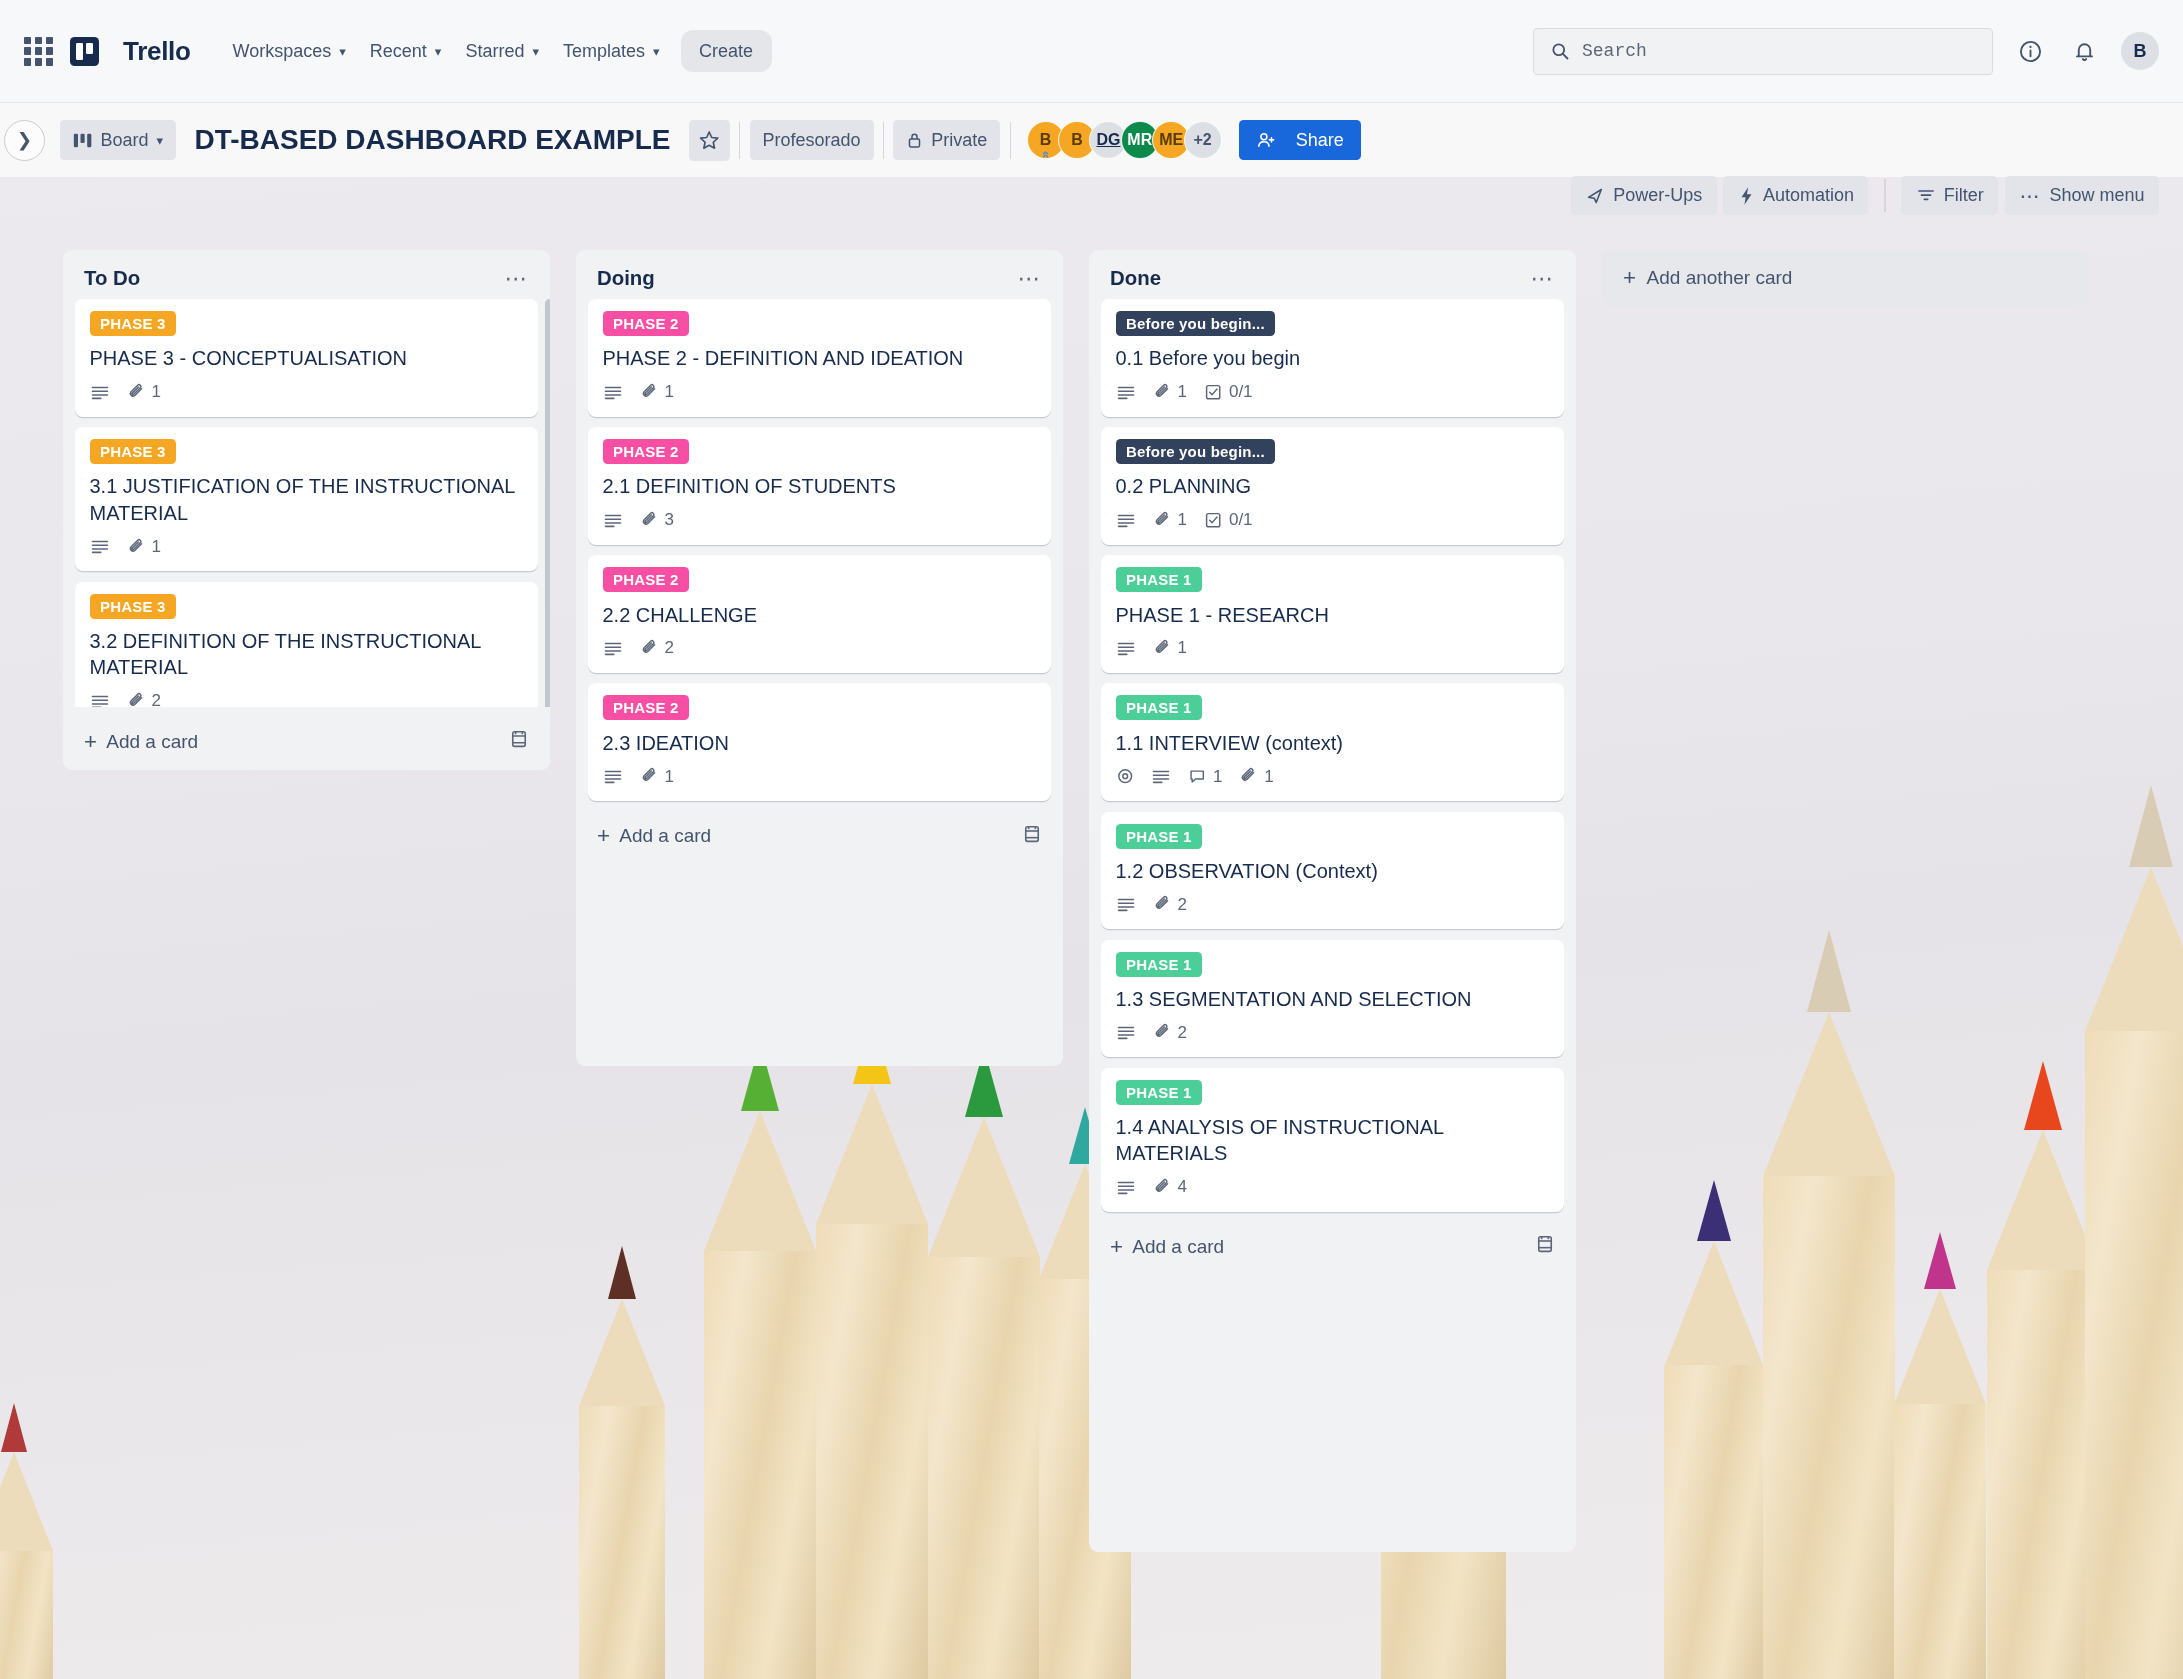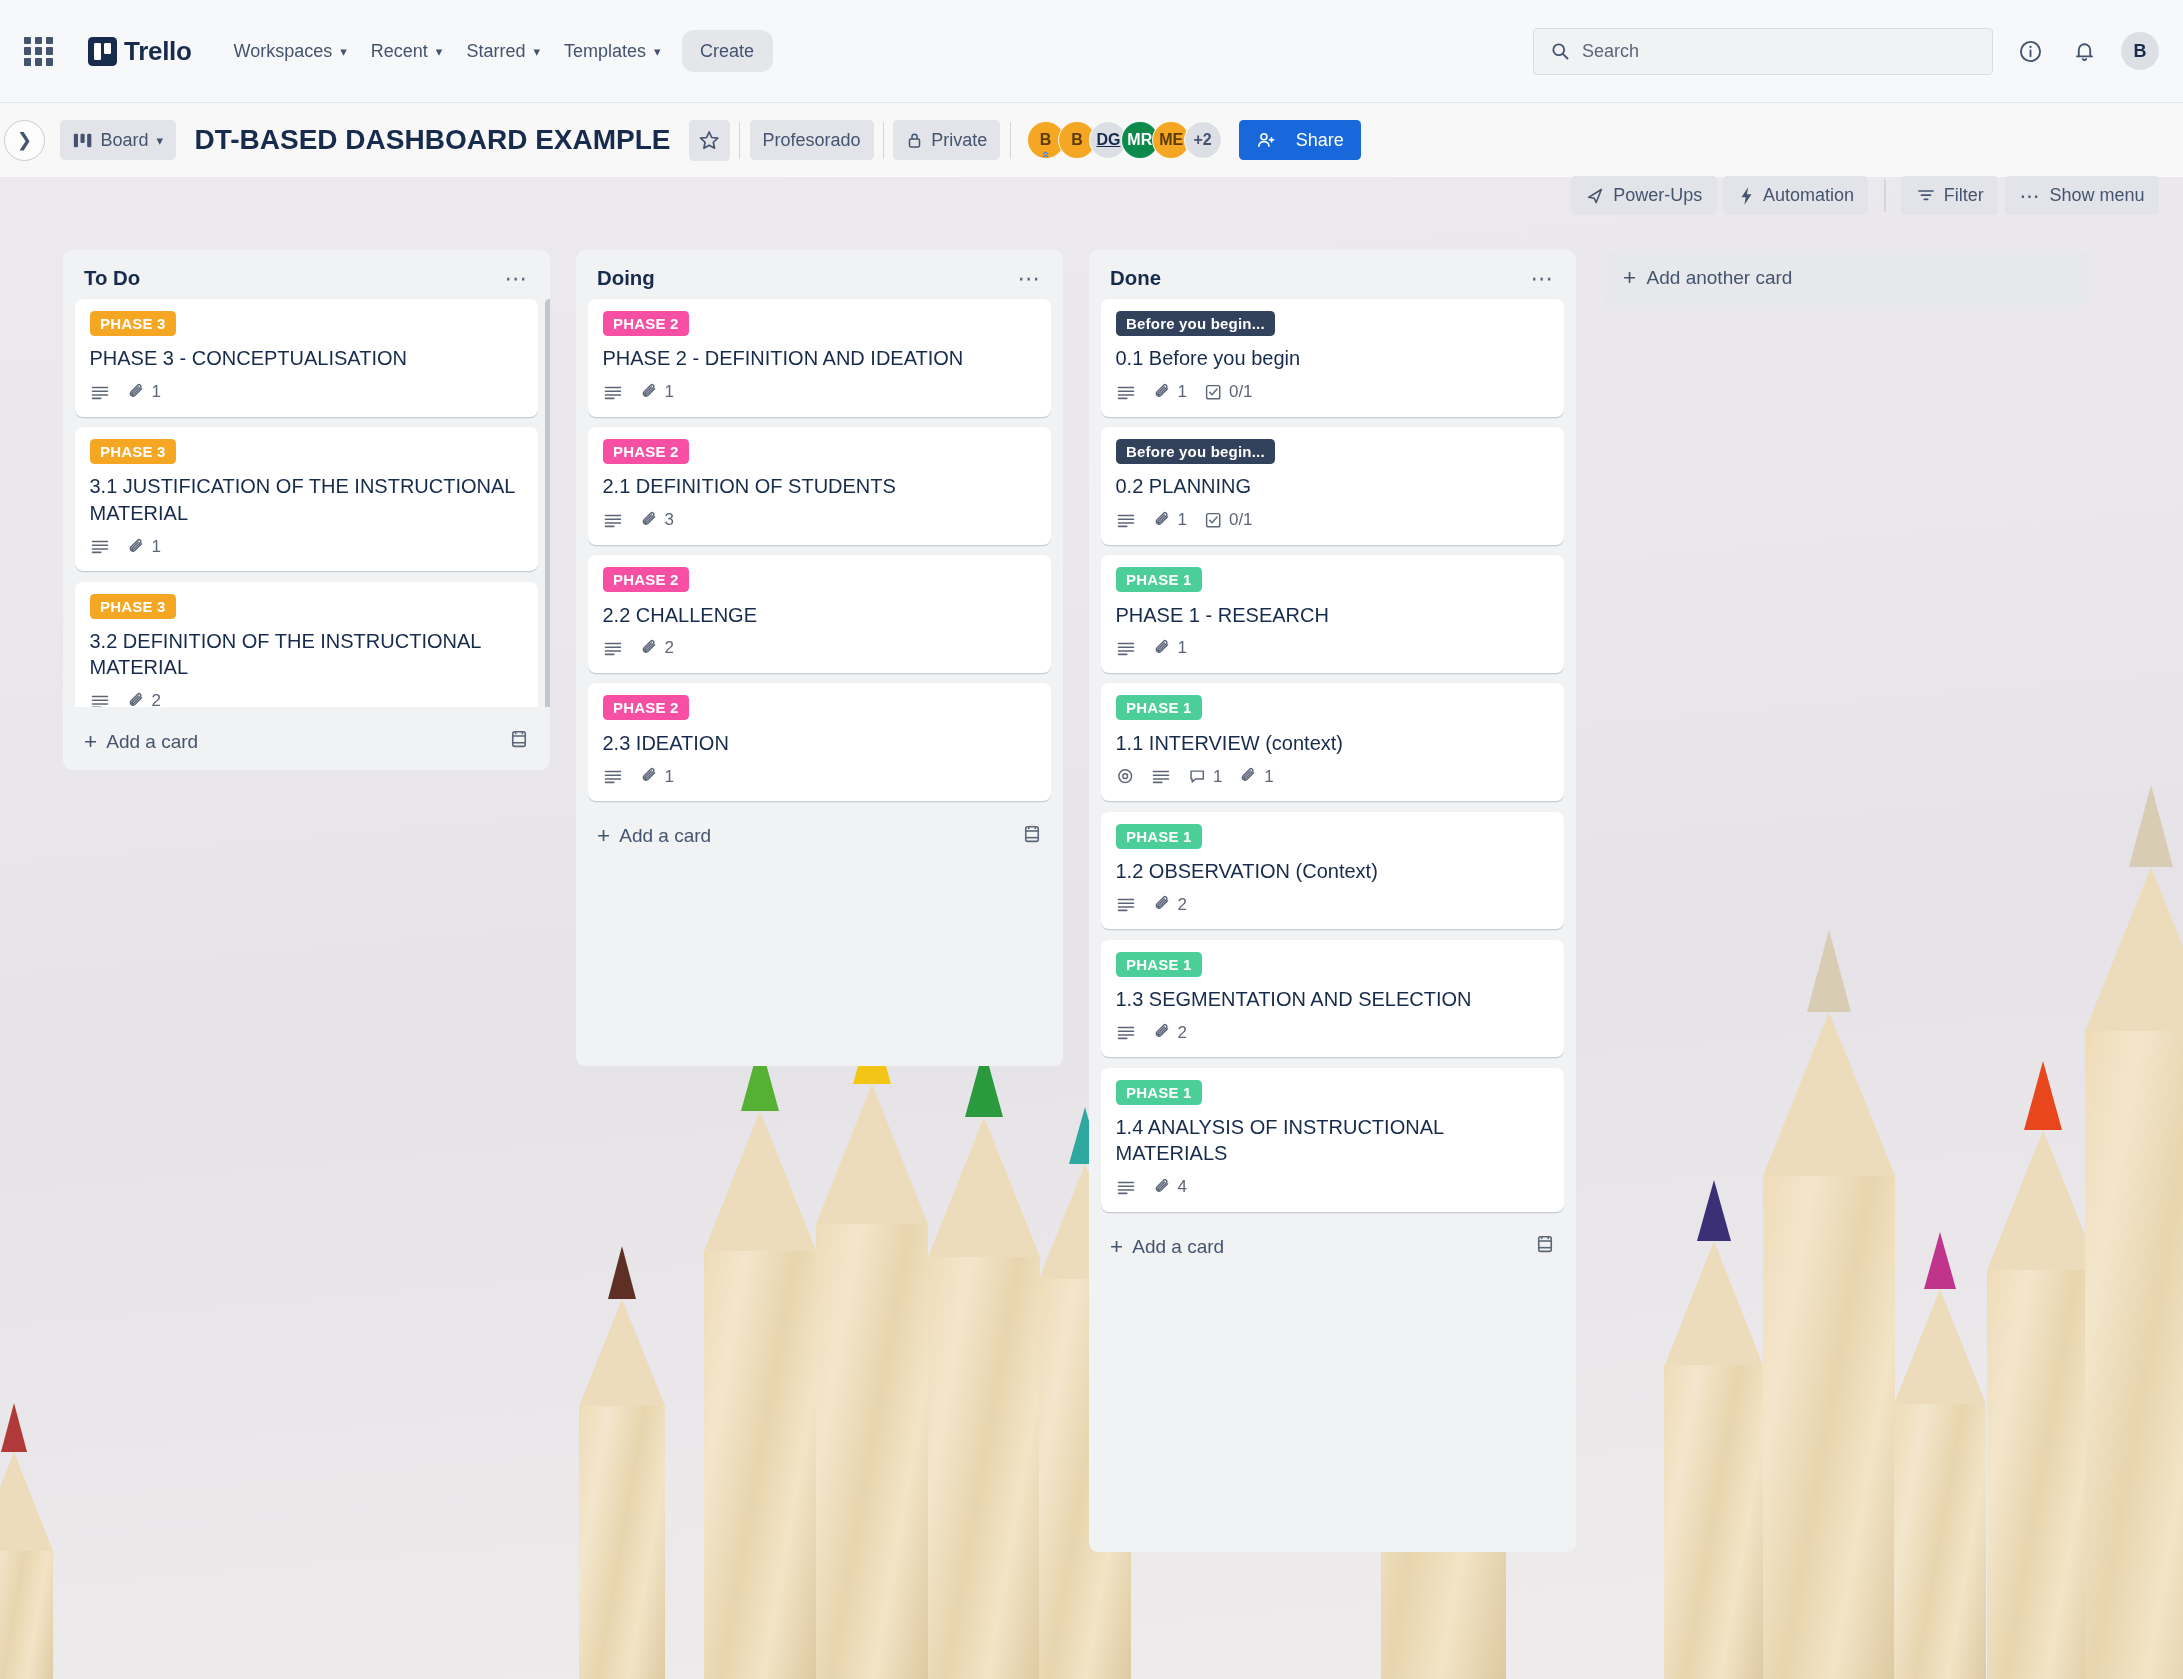--- a/index.html
+++ b/index.html
@@ -30,21 +30,21 @@
     width: 29px; height: 29px;
     display: grid;
     grid-template-columns: repeat(3, 1fr);
     grid-template-rows: repeat(3, 1fr);
     gap: 3.3px;
     margin-right: 17px;
     cursor: pointer;
   }
   .grid-icon i { background: #44546f; border-radius: 0.7px; display:block; }
 
-  .brand { display:flex; align-items:center; gap:7px; margin-right: 30px; cursor:pointer;margin-left:18px;}
+  .brand { display:flex; align-items:center; gap:24px; margin-right: 30px; cursor:pointer;}
   .brand-mark {
     width: 29px; height: 29px; border-radius: 4.6px;
     background: #172b4d; position: relative;
   }
   .brand-mark::before, .brand-mark::after {
     content:""; position:absolute; background:#fff; border-radius:1.3px;
   }
   .brand-mark::before { left:6px; top:6px; width:6.6px; height:17px; }
   .brand-mark::after  { left:16.4px; top:6px; width:6.6px; height:11.2px; }
   .brand-name {
@@ -69,20 +69,21 @@
     margin-left: auto; display:flex; align-items:center; gap: 20px;
   }
   .search-box {
     width: 460px; height: 47px;
     background: #f1f2f4;
     border: 1.3px solid #d8dbe0;
     border-radius: 4.6px;
     display:flex; align-items:center; gap: 12px;
     padding: 0 16px;
     cursor: text;
+    font-family: Liberation Mono, monospace;
   }
   .search-ph { font-size: 18px; color: #5c6678; }
 
   .round-icon {
     width: 34px; height: 34px; display:flex; align-items:center; justify-content:center;
     color:#44546f; cursor:pointer;
   }
   .avatar-top {
     width: 38px; height: 38px; border-radius: 50%;
     background: #dcdfe4; color:#172b4d;

